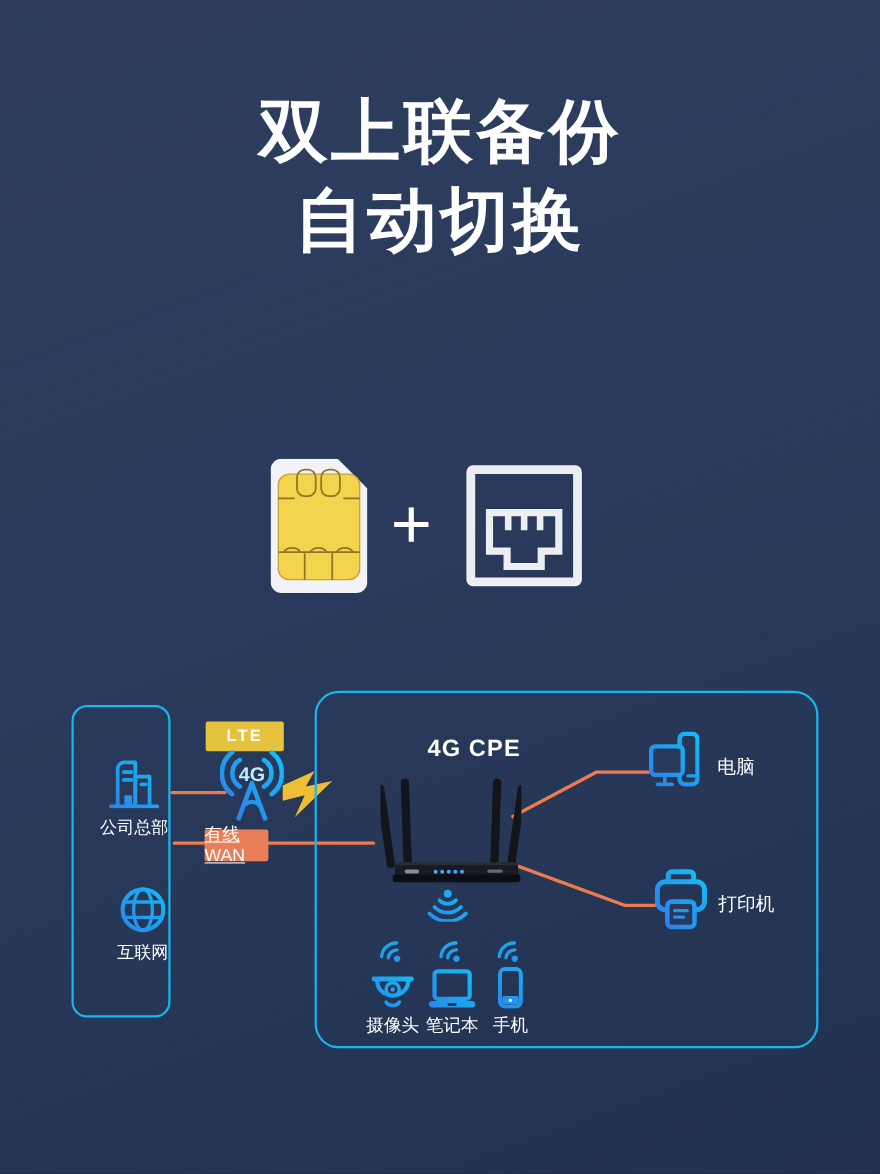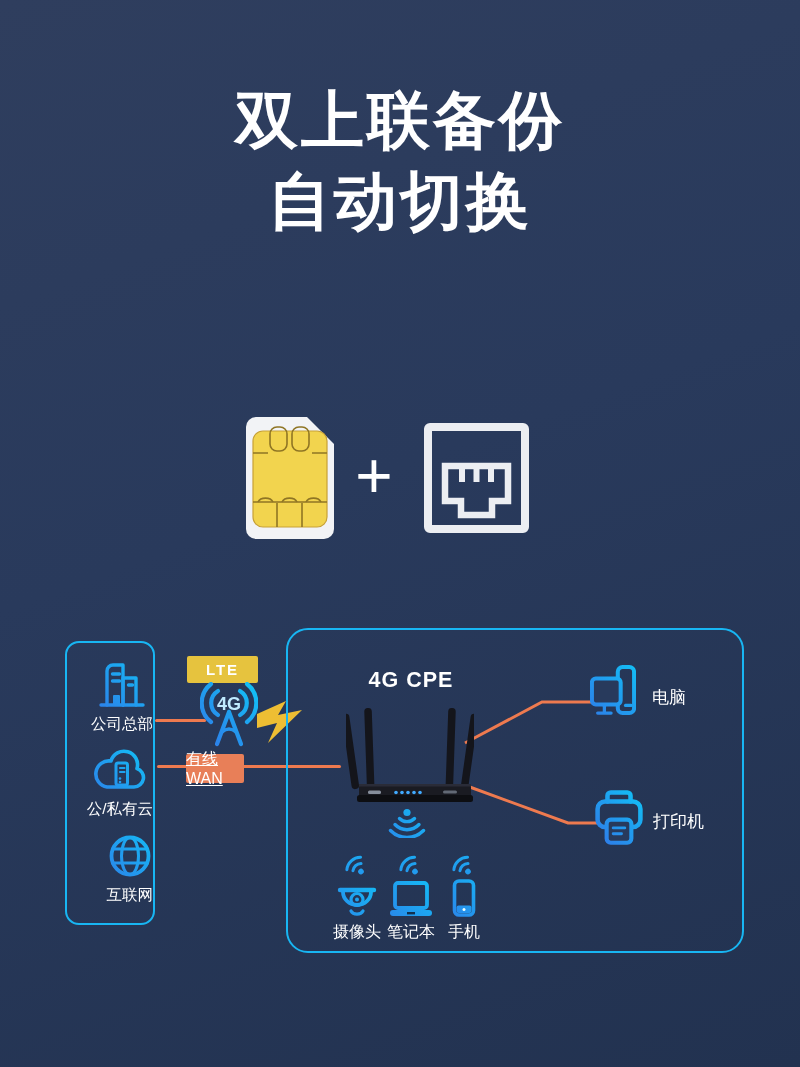--- a/index.html
+++ b/index.html
@@ -19,21 +19,21 @@
   .plus{left:350px;top:444px;width:48px;text-align:center;color:#ffffff;
     font-size:64px;font-weight:400;line-height:64px;}
   .eth-svg{left:423px;top:422px;}
   
   .panel{border:2px solid var(--accent-cyan,#18b6f3);background:transparent;}
   .source-panel{left:65px;top:641px;width:86px;height:272px;border-radius:14px;
     display:flex;flex-direction:column;justify-content:space-evenly;align-items:flex-end;padding:4px 0;}
   .src-item{display:flex;flex-direction:column;align-items:center;gap:7px;}
   .src-label{color:#ffffff;font-size:15.5px;white-space:nowrap;}
   .cpe-panel{left:286px;top:628px;width:454px;height:321px;border-radius:22px;}
-  .cpe-title{left:336px;top:668px;width:150px;text-align:center;color:#ffffff;
+  .cpe-title{left:356px;top:668px;width:150px;text-align:center;color:#ffffff;
     font-size:21.5px;font-weight:700;letter-spacing:1px;}
   .badge{color:#ffffff;display:flex;align-items:center;justify-content:center;border-radius:2px;}
   .lte-badge{left:187px;top:656px;width:71px;height:27px;background:var(--lte-yellow,#e6c33e);
     font-size:15px;font-weight:700;letter-spacing:2px;}
   .wan-badge{left:186px;top:754px;width:58px;height:29px;background:var(--wan-orange,#e87f58);
     font-size:16px;text-decoration:underline;}
   .cell4g-svg{left:200px;top:682px;}
   .bolt-svg{left:256px;top:700px;}
   .hline{height:3px;background:var(--line-orange,#ee7a4f);border-radius:2px;}
   .hline-a{left:155px;top:719px;width:51px;}
@@ -110,32 +110,20 @@
           <path d="M8,44 V10 a6,6 0 0 1 6,-6 h10 V44"></path>
           <path d="M13.5,13 h7 M13.5,20 h7"></path>
           <path d="M24,44 V17 h13 V44"></path>
           <path d="M29.5,24 h4"></path>
         </g>
         <rect x="14" y="34" width="7" height="10" rx="1" fill="url(#bluegrad)"></rect>
       </svg>
       <span class="src-label">公司总部</span>
     </div>
     <div class="src-item">
-      <svg width="54" height="44" viewBox="0 0 54 44">
-        <g stroke="url(#bluegrad)" fill="none" stroke-linecap="round" stroke-linejoin="round">
-          <rect x="23" y="15" width="11.5" height="22" rx="2" stroke-width="3"></rect>
-          <path d="M27,20 h4.5 M27,24 h4.5" stroke-width="2.2"></path>
-          <path d="M14,39 h27 a9.5,9.5 0 0 0 3,-18.5 A13.5,13.5 0 0 0 18,13 A10.5,10.5 0 0 0 14,39 Z" stroke-width="3.6"></path>
-        </g>
-        <circle cx="27" cy="30.5" r="1.3" fill="url(#bluegrad)"></circle>
-        <circle cx="27" cy="34" r="1.3" fill="url(#bluegrad)"></circle>
-      </svg>
-      <span class="src-label">公/私有云</span>
-    </div>
-    <div class="src-item">
       <svg width="44" height="44" viewBox="0 0 44 44">
         <g stroke="url(#bluegrad)" fill="none" stroke-linecap="round">
           <circle cx="22" cy="22" r="18.5" stroke-width="3.8"></circle>
           <ellipse cx="22" cy="22" rx="8.5" ry="18.5" stroke-width="3"></ellipse>
           <path d="M4.5,15 h35 M4.5,29 h35" stroke-width="3"></path>
         </g>
       </svg>
       <span class="src-label">互联网</span>
     </div>
   </div>

